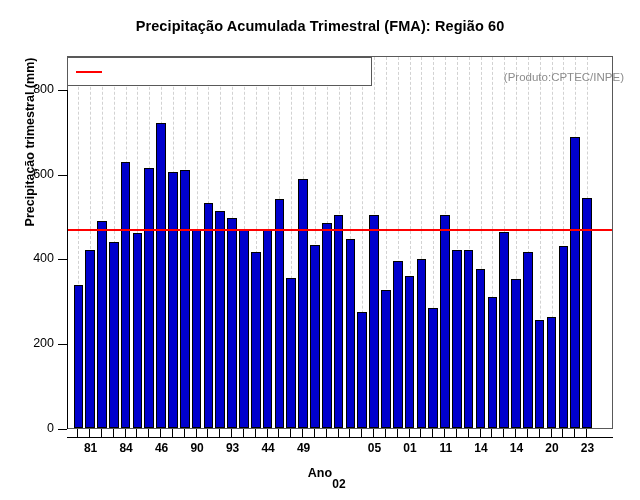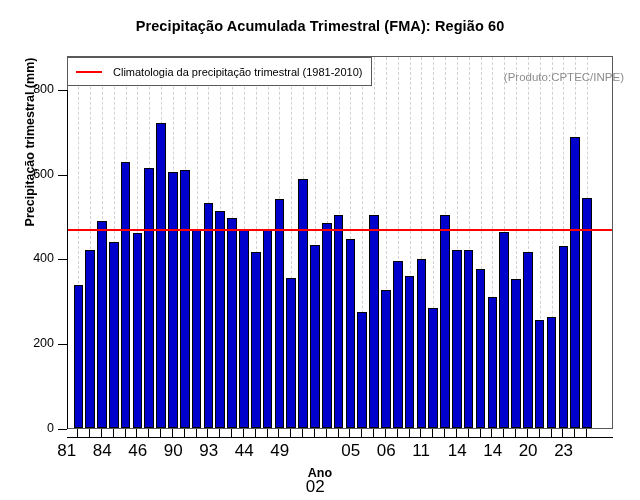--- a/index.html
+++ b/index.html
@@ -171,23 +171,24 @@
     top: 429px;
     width: 0;
     height: 9px;
     border-left: 1px solid #000000;
   }
   .x-tick-label {
     position: absolute;
     top: 441px;
     width: 40px;
     margin-left: -20px;
-    text-align: left;
-    font-size: 17px;
-    color: #000000;
+    text-align: right;
+    font-size: 12px;
+    color: #000000;
+    font-weight: bold;
   }
   #x-axis-title {
     position: absolute;
     left: 0;
     top: 466px;
     width: 640px;
     text-align: center;
     font-size: 12.5px;
     font-weight: bold;
     color: #000000;
@@ -343,21 +344,21 @@
       <div class="x-tick-mark" style="left: 313.9px;"></div>
       <div class="x-tick-mark" style="left: 325.73px;"></div>
       <div class="x-tick-label" style="left: 325.73px; margin-top: 36px;">02</div>
       <div class="x-tick-mark" style="left: 337.56px;"></div>
       <div class="x-tick-mark" style="left: 349.39px;"></div>
       <div class="x-tick-mark" style="left: 361.22px;"></div>
       <div class="x-tick-label" style="left: 361.22px;">05</div>
       <div class="x-tick-mark" style="left: 373.05px;"></div>
       <div class="x-tick-mark" style="left: 384.88px;"></div>
       <div class="x-tick-mark" style="left: 396.71px;"></div>
-      <div class="x-tick-label" style="left: 396.71px;">06</div>
+      <div class="x-tick-label" style="left: 396.71px;">01</div>
       <div class="x-tick-mark" style="left: 408.54px;"></div>
       <div class="x-tick-mark" style="left: 420.37px;"></div>
       <div class="x-tick-mark" style="left: 432.2px;"></div>
       <div class="x-tick-label" style="left: 432.2px;">11</div>
       <div class="x-tick-mark" style="left: 444.03px;"></div>
       <div class="x-tick-mark" style="left: 455.86px;"></div>
       <div class="x-tick-mark" style="left: 467.69px;"></div>
       <div class="x-tick-label" style="left: 467.69px;">14</div>
       <div class="x-tick-mark" style="left: 479.52px;"></div>
       <div class="x-tick-mark" style="left: 491.35px;"></div>
@@ -370,18 +371,17 @@
       <div class="x-tick-mark" style="left: 550.5px;"></div>
       <div class="x-tick-mark" style="left: 562.33px;"></div>
       <div class="x-tick-mark" style="left: 574.16px;"></div>
       <div class="x-tick-label" style="left: 574.16px;">23</div>
       <div class="x-tick-mark" style="left: 585.99px;"></div>
     </div>
   <div id="x-axis-title">Ano</div>
 
   <div id="legend-box" style="width: 305px;">
     <span id="legend-swatch"></span>
-    <span id="legend-label">Climatologia da precipitação trimestral (1981-2010)</span>
   </div>
 
   <div id="attribution">(Produto:CPTEC/INPE)</div>
 
 </div>
 
 </body></html>

